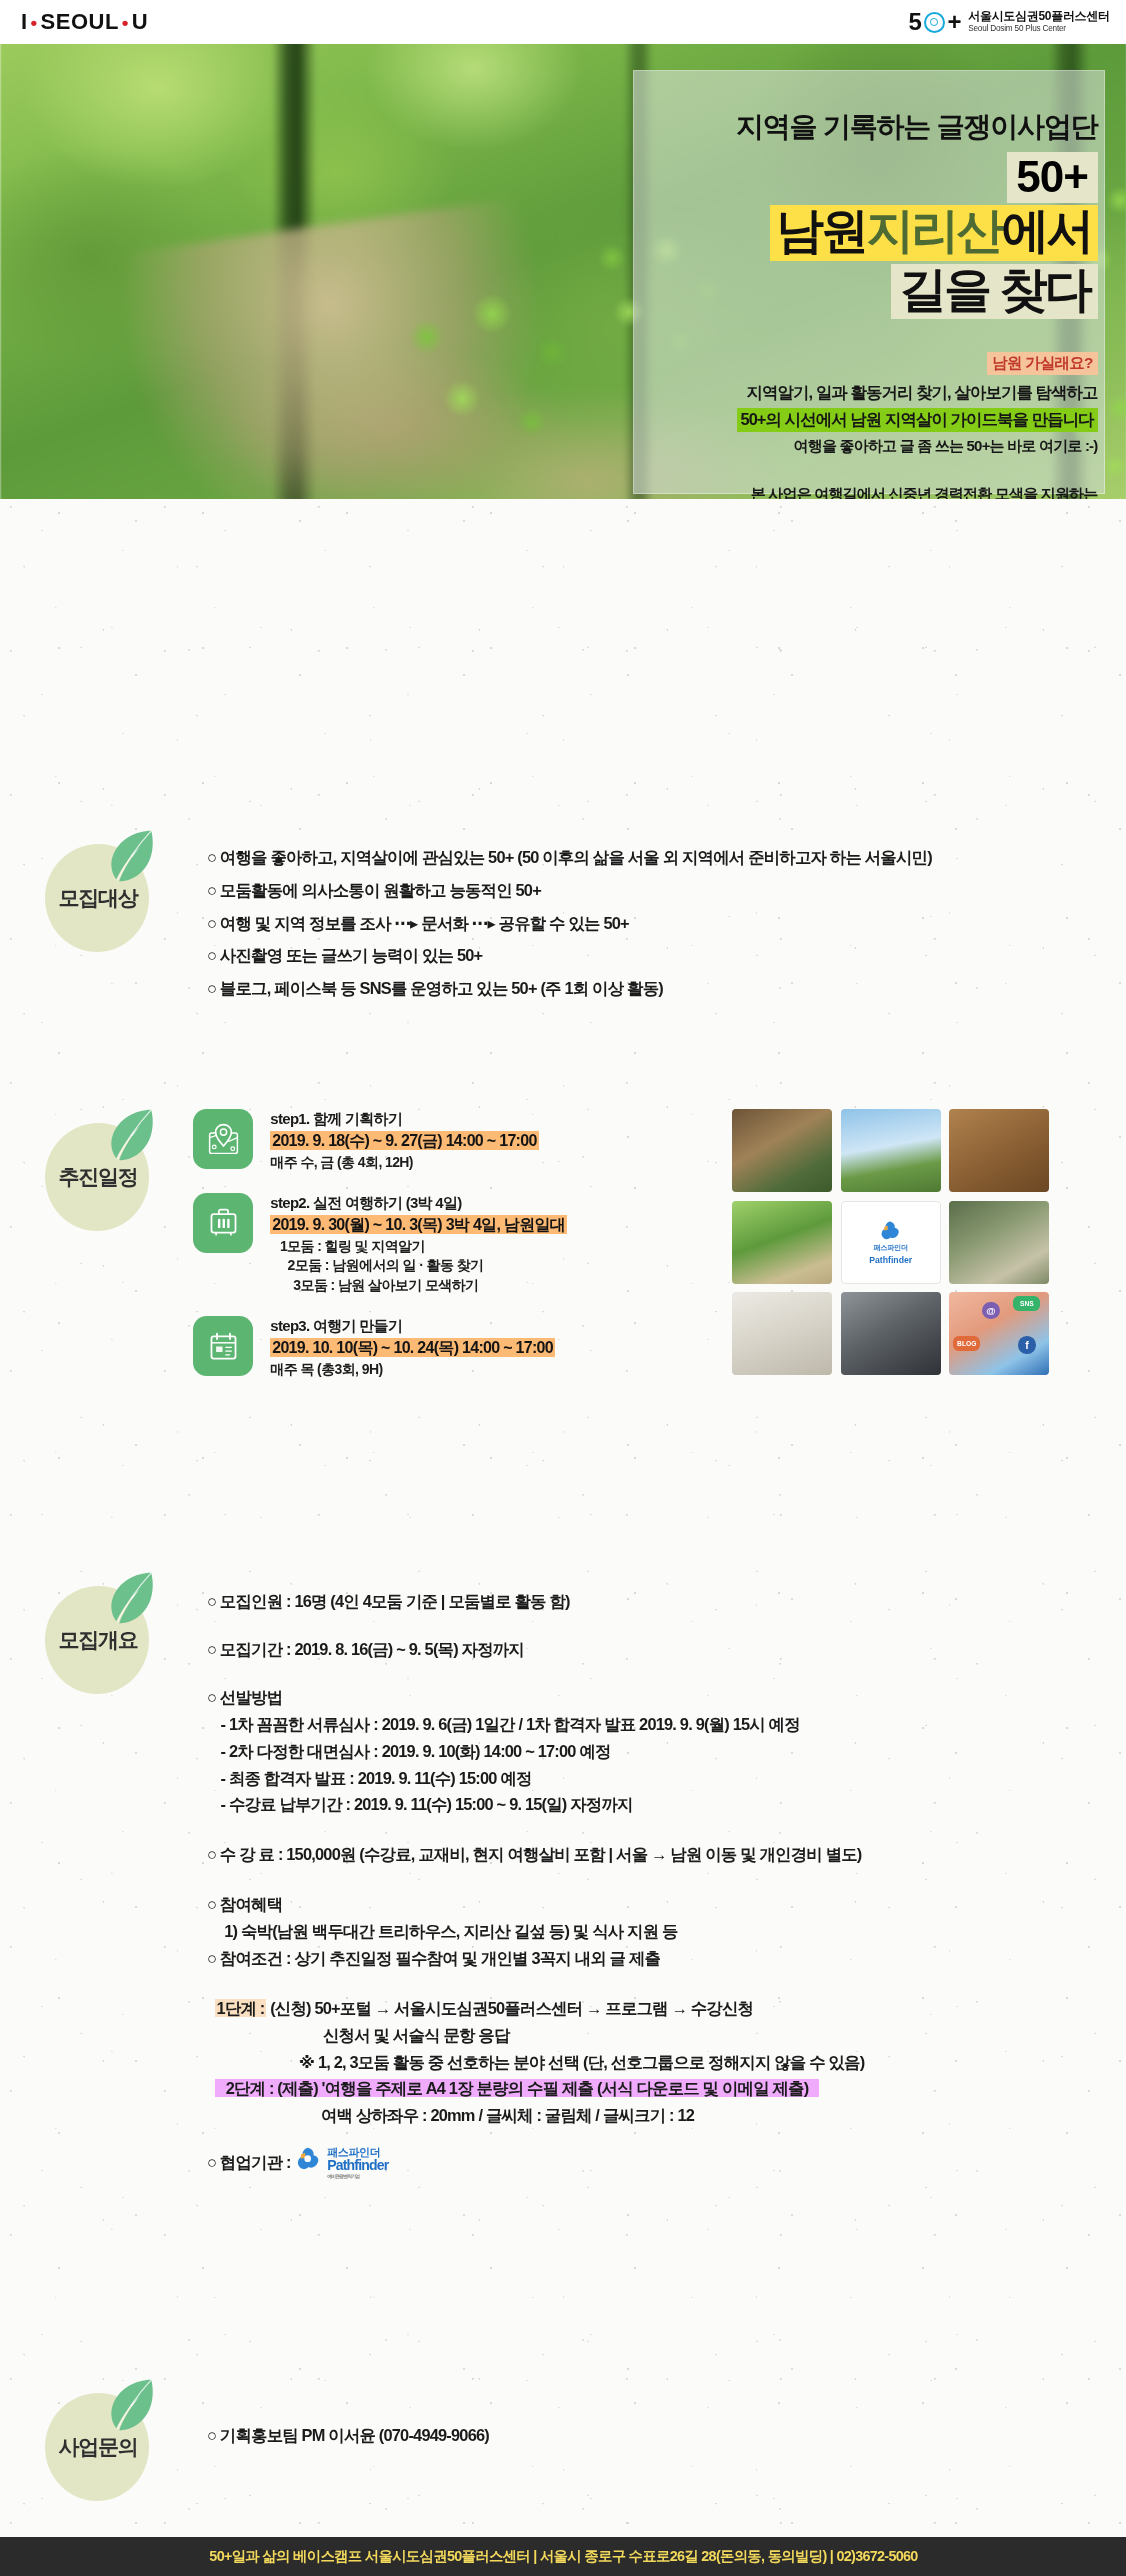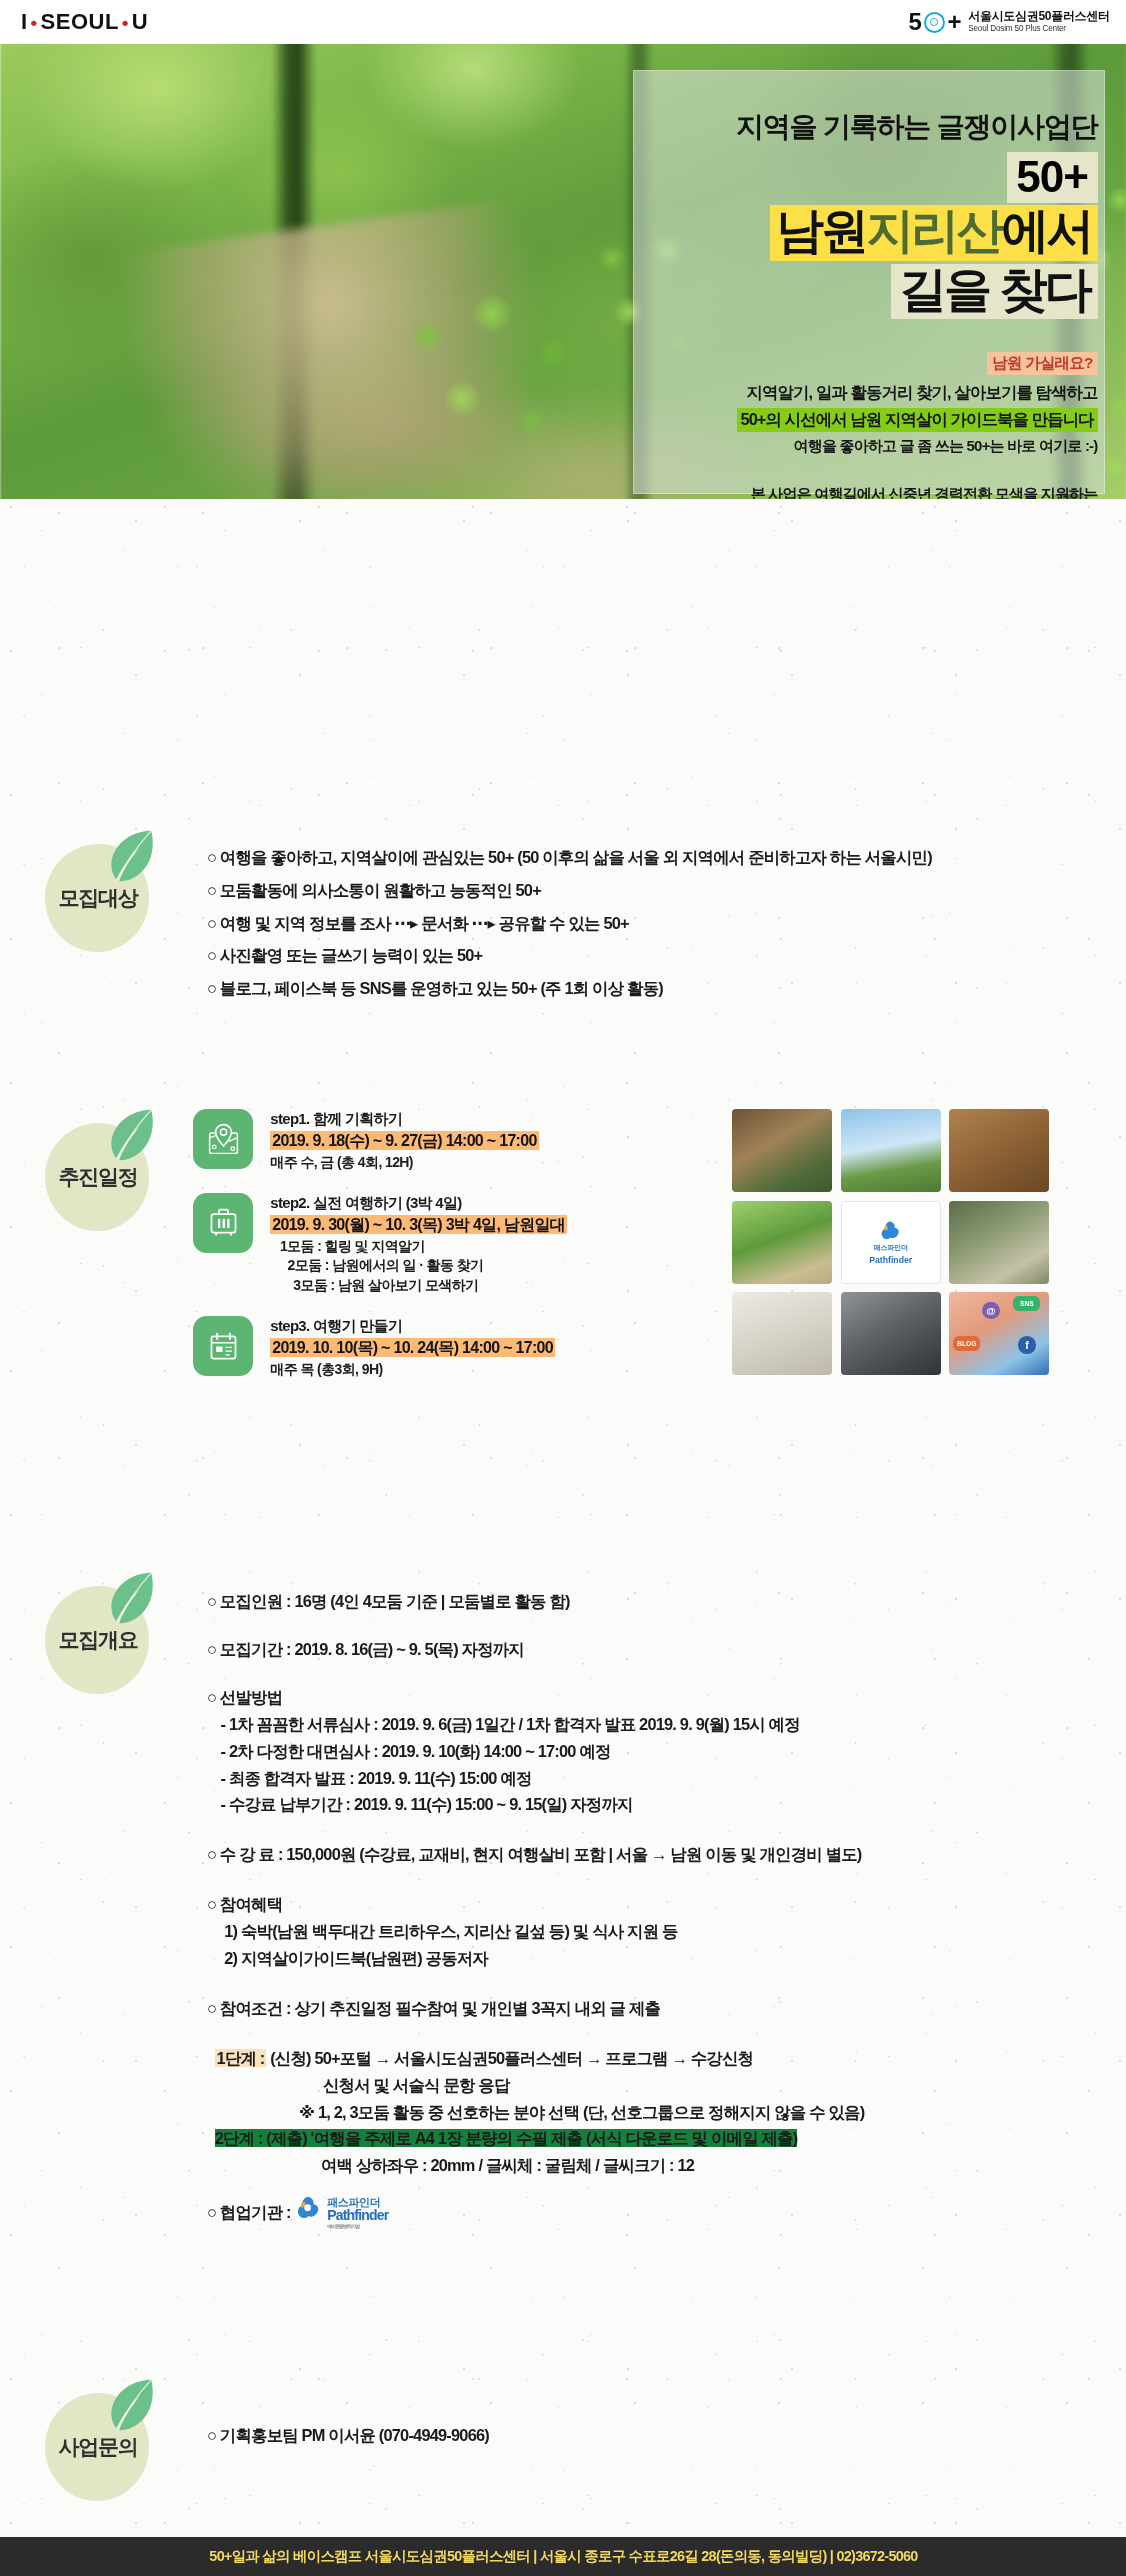--- a/index.html
+++ b/index.html
@@ -168,21 +168,21 @@
     position:absolute; left:0; top:0; width:116px; height:127px;
     display:flex; align-items:center; justify-content:center;
     font-size:21px; font-weight:bold; color:#2f2f2f; letter-spacing:-1.3px;
     padding-top:9.6px; padding-left:1.9px;
   }
   .body-col{ position:absolute; left:207px; width:915px; }
   .bullet{
     font-size:16.4px; font-weight:bold; color:#1b1b1b; letter-spacing:-0.8px;
     line-height:1.52; margin-bottom:7.7px; white-space:nowrap;
   }
-  .hly{ background:#15803d; padding:0 0; }
+  .hly{ background:#f0abfc; padding:0 11px; }
   .hlo{ background:#fae0c0; padding:0 1.9px; }
 
   
   .steps{ position:absolute; left:193px; top:0; width:501px; }
   .step-row{ display:flex; gap:17.3px; margin-bottom:21px; }
   .step-icon{
     width:60px;height:60px;border-radius:13.5px;background:#5cb571;
     flex:0 0 60px; display:flex;align-items:center;justify-content:center;
   }
   .step-txt{ padding-top:1px; }
@@ -433,21 +433,20 @@
       <div class="bullet" style="margin-bottom:23px;">○ 모집인원 : 16명 (4인 4모둠 기준 | 모둠별로 활동 함)</div>
       <div class="bullet" style="margin-bottom:23px;">○ 모집기간 : 2019. 8. 16(금) ~ 9. 5(목) 자정까지</div>
       <div class="bullet" style="margin-bottom:1.9px;">○ 선발방법</div>
       <div class="bullet" style="margin-bottom:1.9px;padding-left:13.5px;">  - 1차 꼼꼼한 서류심사 : 2019. 9. 6(금) 1일간 / 1차 합격자 발표 2019. 9. 9(월) 15시 예정</div>
       <div class="bullet" style="margin-bottom:1.9px;padding-left:13.5px;">  - 2차 다정한 대면심사 : 2019. 9. 10(화) 14:00 ~ 17:00 예정</div>
       <div class="bullet" style="margin-bottom:1.9px;padding-left:13.5px;">  - 최종 합격자 발표 : 2019. 9. 11(수) 15:00 예정</div>
       <div class="bullet" style="margin-bottom:25px;padding-left:13.5px;">  - 수강료 납부기간 : 2019. 9. 11(수) 15:00 ~ 9. 15(일) 자정까지</div>
       <div class="bullet" style="margin-bottom:25px;">○ 수 강 료 : 150,000원 (수강료, 교재비, 현지 여행살비 포함 | 서울 → 남원 이동 및 개인경비 별도)</div>
       <div class="bullet" style="margin-bottom:1.9px;">○ 참여혜택</div>
       <div class="bullet" style="margin-bottom:1.9px;padding-left:17.3px;">   1) 숙박(남원 백두대간 트리하우스, 지리산 길섶 등) 및 식사 지원 등</div>
-      <div class="bullet" style="margin-bottom:25px;padding-left:17.3px;">   2) 지역살이가이드북(남원편) 공동저자</div>
       <div class="bullet" style="margin-bottom:25px;">○ 참여조건 : 상기 추진일정 필수참여 및 개인별 3꼭지 내외 글 제출</div>
 
       <div class="bullet" style="margin-bottom:1.9px;padding-left:7.7px;">
         <span class="hlo">1단계 :</span>
         <span>(신청) 50+포털 → 서울시도심권50플러스센터 → 프로그램 → 수강신청</span>
       </div>
       <div class="bullet" style="margin-bottom:1.9px;padding-left:116px;">신청서 및 서술식 문항 응답</div>
       <div class="bullet" style="margin-bottom:1.9px;padding-left:92px;">※ 1, 2, 3모둠 활동 중 선호하는 분야 선택 (단, 선호그룹으로 정해지지 않을 수 있음)</div>
       <div class="bullet" style="margin-bottom:1.9px;padding-left:7.7px;">
         <span class="hly">2단계 : (제출) '여행을 주제로 A4 1장 분량의 수필 제출 (서식 다운로드 및 이메일 제출)</span>

